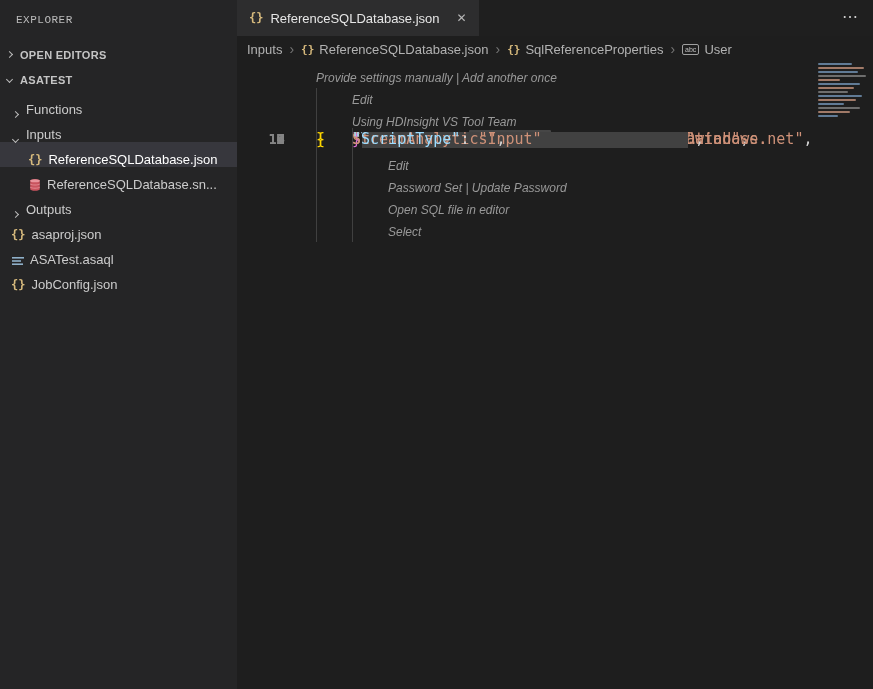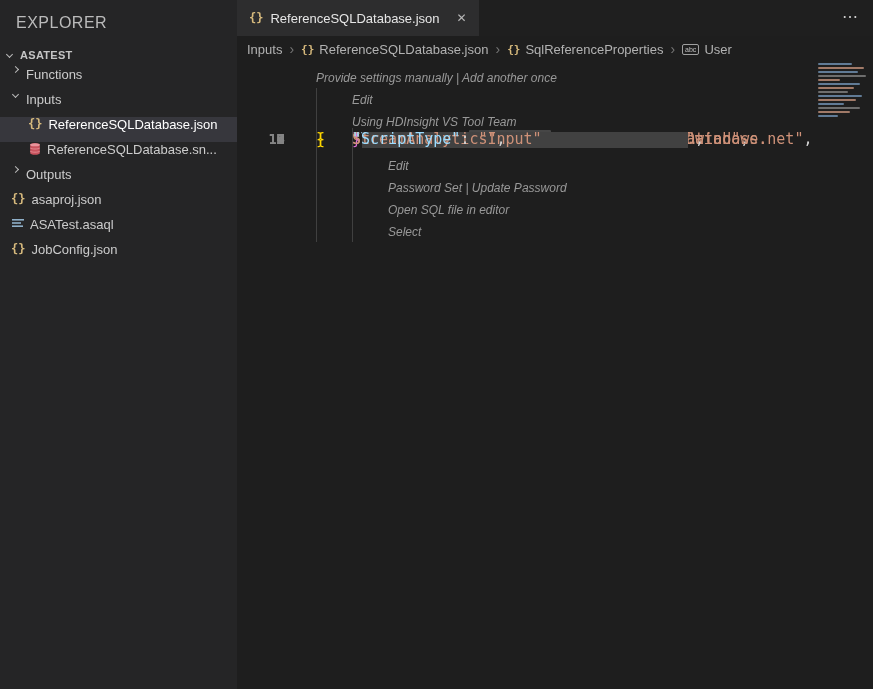--- a/index.html
+++ b/index.html
@@ -2,24 +2,24 @@
 <html style="--background: #1e1e1e; --sidebar-background: #252526; --tabbar-background: #1f1f1f; --tab-background: #2d2d2e; --selection-background: #37373d; --text: #cccccc; --line-number: #858585; --codelens: #999999; --key: #9cdcfe; --string: #ce9178; --keyword: #569cd6; --punct: #d4d4d4; --brace-outer: #ffd700; --brace-inner: #da70d6; --guide: #404040; --icon-json: #d7ba7d; --icon-database: #d16d76; --redact: #414141; --word-highlight: #6e6e6e80;"><head>
 <meta charset="utf-8">
 <style>
   * { margin:0; padding:0; box-sizing:border-box; }
   html,body { width:873px; height:689px; overflow:hidden; background:var(--background,#1e1e1e);
               font-family:"Liberation Sans", sans-serif; }
   .app { position:relative; width:873px; height:689px; display:flex; }
 
   
   .sidebar { width:237px; height:100%; background:var(--sidebar-background,#252526); flex:none; color:var(--text,#ccc); }
-  .sidebar-title { height:42px; padding:14px 0 0 16px; font-size:16px; letter-spacing:.5px; color:#bbbbbb; }
+  .sidebar-title { height:42px; padding:14px 0 0 16px; font-size:11px; letter-spacing:.5px; color:#bbbbbb;font-family:Liberation Mono, monospace; }
   .section-header { height:25px; display:flex; align-items:center; gap:6px; padding-left:5px;
                     font-size:11px; font-weight:bold; color:#c5c5c5; letter-spacing:.3px; cursor:pointer; }
-  .tree-item { height:25px; display:flex; align-items:flex-start; gap:6px; font-size:13px; color:#cccccc;
+  .tree-item { height:25px; display:flex; align-items:flex-end; gap:6px; font-size:13px; color:#cccccc;
                white-space:nowrap; cursor:pointer; }
   .tree-item.level1 { padding-left:11px; }
   .tree-item.level2 { padding-left:28px; }
   .tree-item.selected { background:var(--selection-background,#37373d); color:#ffffff; }
   .chev { width:5px; height:5px; border-right:1.4px solid #bbb; border-bottom:1.4px solid #bbb;
           display:inline-block; flex:none; margin:0 2px; }
   .chev.right { transform:rotate(-45deg); }
   .chev.down  { transform:rotate(45deg); }
   .braces { font-family:"DejaVu Sans Mono",monospace; color:var(--icon-json,#d7ba7d); font-size:12px; font-weight:bold; }
   .ficon { display:inline-flex; width:13px; justify-content:center; flex:none; }
@@ -60,20 +60,24 @@
   .minimap { position:absolute; top:60px; right:0; width:60px; padding:3px 5px; }
   .mm-bar { height:2px; margin-bottom:2px; border-radius:1px; opacity:.85; }
 </style>
 </head>
 <body>
 
 <div class="app">
 
   <aside class="sidebar">
     <div class="sidebar-title">EXPLORER</div>
+    <div class="section-header">
+      <span class="chev right"></span>
+      <span>OPEN EDITORS</span>
+    </div>
     <div class="section-header">
       <span class="chev down"></span>
       <span>ASATEST</span>
     </div>
     <div class="tree">
         <div class="tree-item level1">
           <span class="chev right"></span>
           <span class="ti-label">Functions</span>
         </div>
         <div class="tree-item level1">

